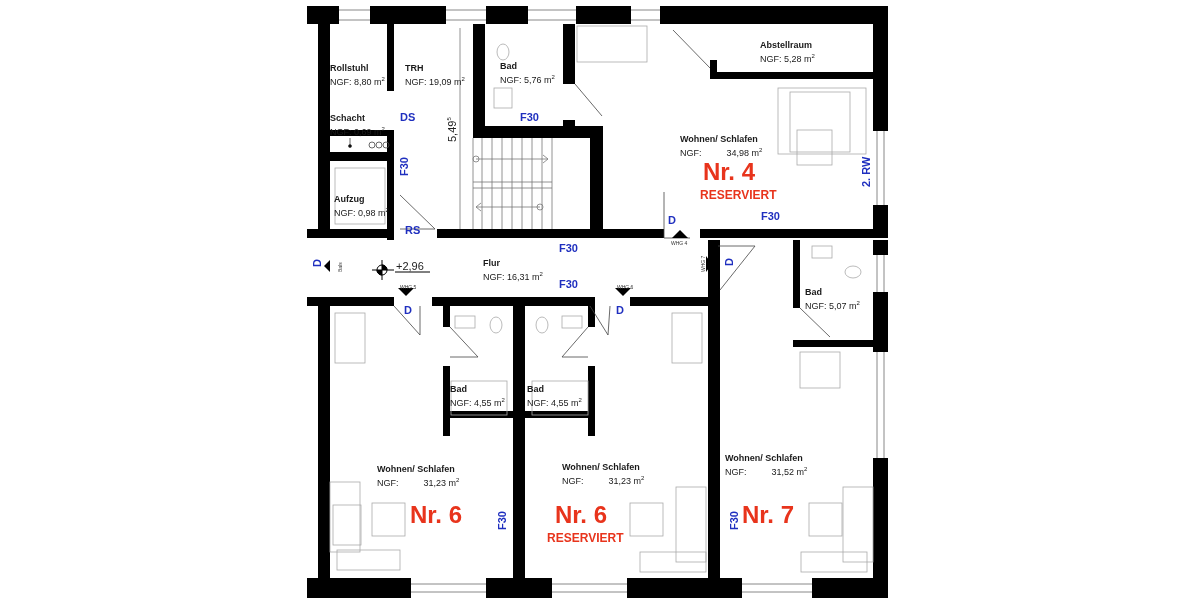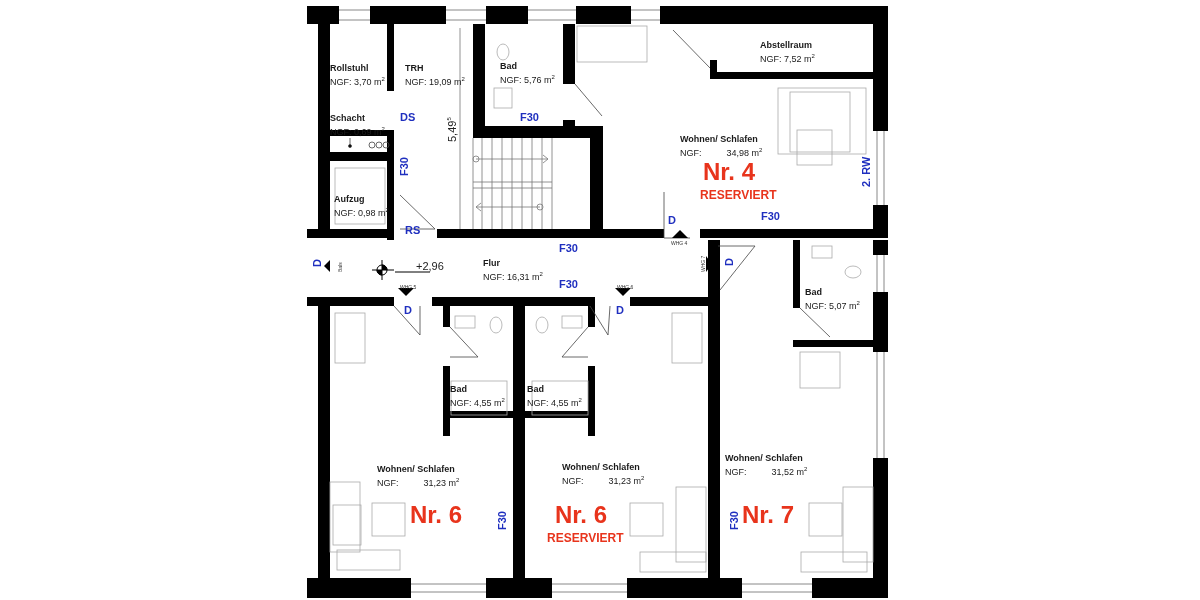--- a/index.html
+++ b/index.html
@@ -8,21 +8,21 @@
   .lbl { position:absolute; color:#1a1a1a; font-size:9px; line-height:11px; white-space:nowrap; }
   .lbl b { font-weight:bold; display:block; }
   .ngf { display:block; }
   .ngf sup { font-size:6px; }
   .blue { position:absolute; color:#1f2fbf; font-weight:bold; font-size:11px; white-space:nowrap; }
   .blue.vert { transform:rotate(-90deg); transform-origin:left top; }
   .nr { position:absolute; color:#e8341c; font-weight:bold; font-size:24px; line-height:30px; white-space:nowrap; }
   .res { position:absolute; color:#e8341c; font-weight:bold; font-size:12px; white-space:nowrap; }
   .small { position:absolute; font-size:5px; color:#333; white-space:nowrap; }
   .dim { position:absolute; font-size:11px; color:#222; transform:rotate(-90deg); transform-origin:left top; white-space:nowrap; }
-  .elev { position:absolute; font-size:11px; color:#222; white-space:nowrap;margin-left:20px; }
+  .elev { position:absolute; font-size:11px; color:#222; white-space:nowrap; }
 </style>
 </head>
 <body>
 
 <svg id="plan" viewBox="0 0 1200 600" xmlns="http://www.w3.org/2000/svg">
 
   <g fill="#000">
 
     <rect x="307" y="6" width="32" height="18"></rect>
     <rect x="370" y="6" width="76" height="18"></rect>
@@ -191,33 +191,33 @@
     <circle cx="372" cy="145" r="3"></circle>
       <circle cx="379" cy="145" r="3"></circle>
       <circle cx="386" cy="145" r="3"></circle>
     <line x1="350" y1="138" x2="350" y2="145"></line>
       <circle cx="350" cy="146" r="1.5" fill="#000"></circle>
   </g>
 </svg>
 
 <div class="lbl" style="left:330px;top:63px">
   <b>Rollstuhl</b>
-    <span class="ngf"><span>NGF:  3,70 m</span><sup>2</sup></span>
+    <span class="ngf"><span>NGF:  8,80 m</span><sup>2</sup></span>
 </div>
 <div class="lbl" style="left:405px;top:63px">
   <b>TRH</b>
     <span class="ngf"><span>NGF:  19,09 m</span><sup>2</sup></span>
 </div>
 <div class="lbl" style="left:500px;top:61px">
   <b>Bad</b>
     <span class="ngf"><span>NGF:  5,76 m</span><sup>2</sup></span>
 </div>
 <div class="lbl" style="left:760px;top:40px">
   <b>Abstellraum</b>
-    <span class="ngf"><span>NGF:  7,52 m</span><sup>2</sup></span>
+    <span class="ngf"><span>NGF:  5,28 m</span><sup>2</sup></span>
 </div>
 <div class="lbl" style="left:330px;top:113px">
   <b>Schacht</b>
     <span class="ngf"><span>NGF:  0,69 m</span><sup>2</sup></span>
 </div>
 <div class="lbl" style="left:334px;top:194px">
   <b>Aufzug</b>
     <span class="ngf"><span>NGF:  0,98 m</span><sup>2</sup></span>
 </div>
 <div class="lbl" style="left:680px;top:134px">

